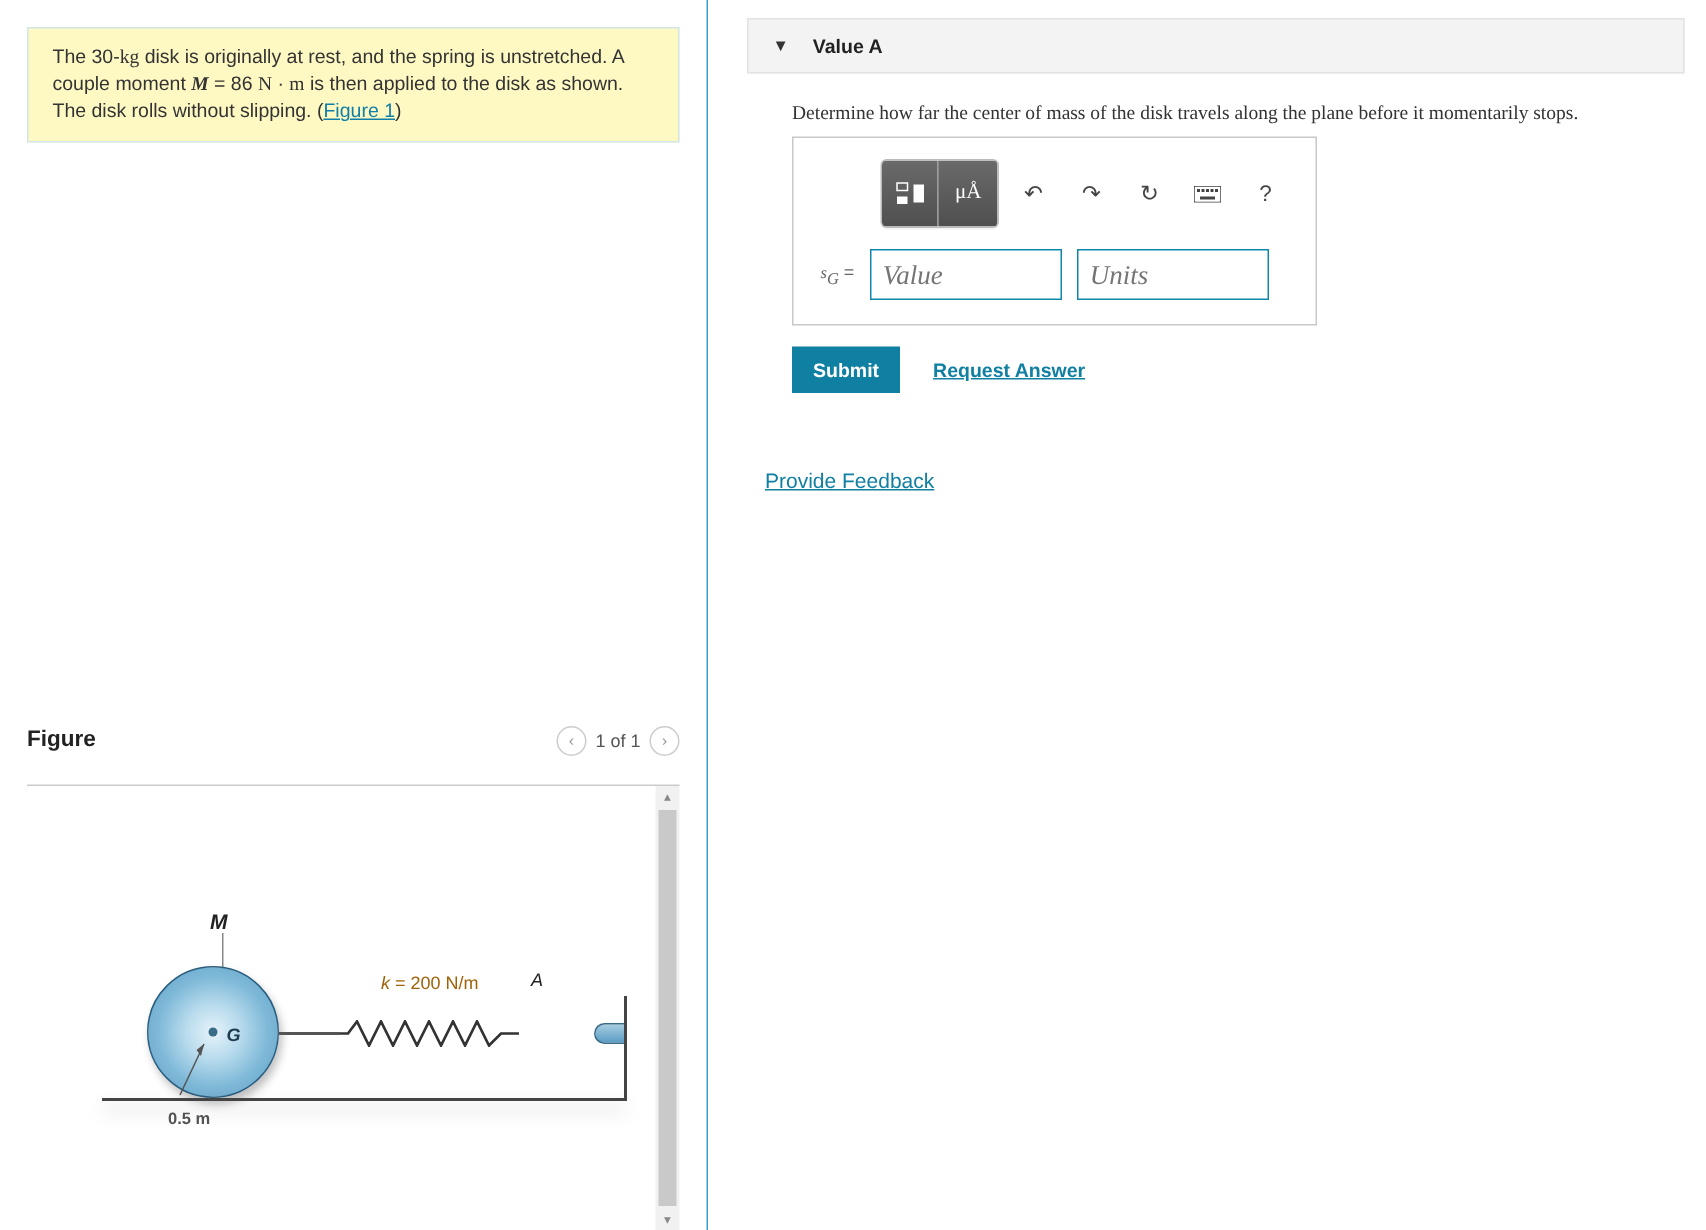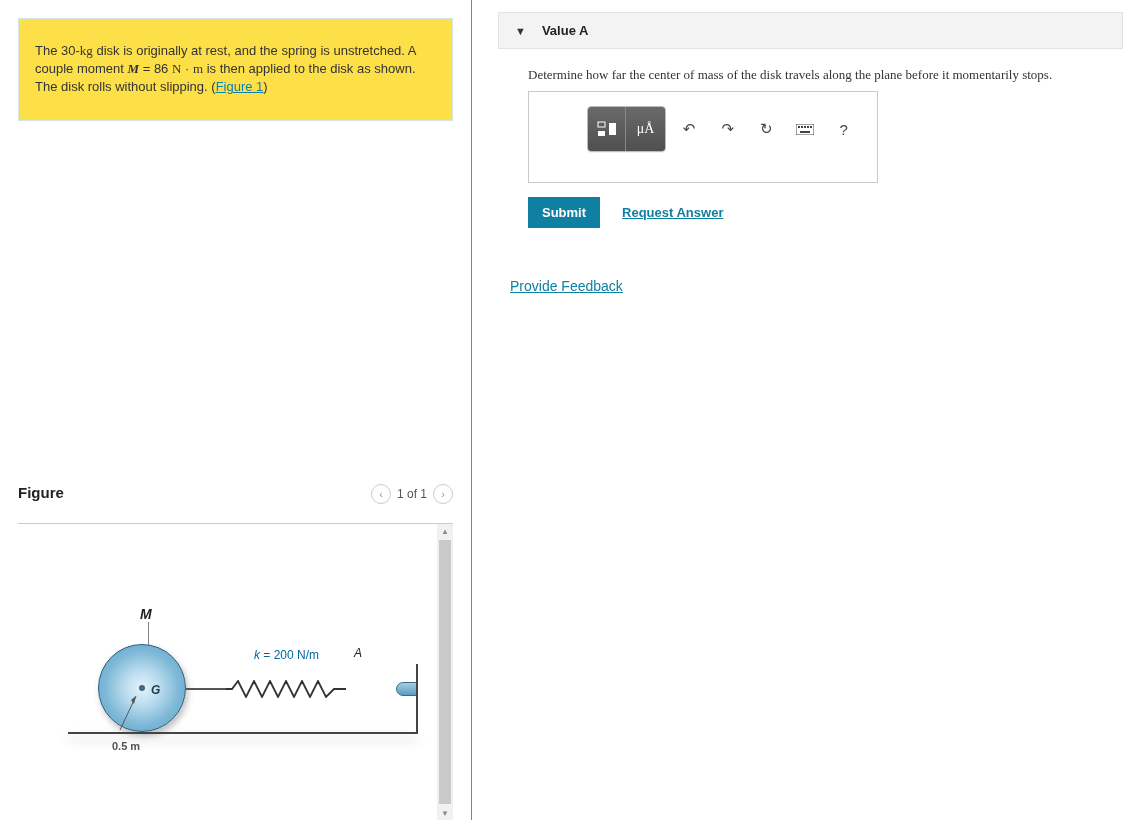--- a/index.html
+++ b/index.html
@@ -14,23 +14,23 @@
   }
   .container { display: flex; height: 100%; }
   .left-pane {
     width: 472px;
     border-right: 1px solid #3a9fc3;
     padding: 18px 18px 0 18px;
     display: flex;
     flex-direction: column;
   }
   .problem-box {
-    background: #fde047;
+    background: #fef9c3;
     border: 1px solid #d2e6ea;
-    padding: 23px 16px;
+    padding: 10px 16px;
     font-size: 13px;
     line-height: 1.4;
     color: #333;
   }
   .problem-box a { color: #0f7fa9; text-decoration: underline; cursor: pointer; }
   .filler { flex: 1; }
   .figure-section { margin-top: auto; }
   .figure-header {
     display: flex;
     justify-content: space-between;
@@ -134,21 +134,21 @@
     transform: rotate(-50deg);
   }
   .shaft {
     position:absolute; left:118px; bottom:64px; width:40px; height:2px; background:#555;
   }
   .spring {
     position:absolute; left:158px; bottom:56px; width:120px; height:18px;
   }
   .spring svg { width:100%; height:100%; }
   .k-label {
-    position:absolute; left:186px; top:94px; font-size:12px; color:#0369a1;
+    position:absolute; left:186px; top:94px; font-size:12px; color:#a16207;
   }
   .a-label {
     position:absolute; left:286px; top:92px; font-size:12px; font-style:italic; color:#222;
   }
   .anchor {
     position:absolute; right:-30px; bottom:58px; width:22px; height:14px;
     background: linear-gradient(#a7cde0,#5a9cc4); border:1px solid #3a6b87;
     border-radius: 8px 0 0 8px;
   }
 
@@ -304,20 +304,27 @@
                 <rect x="5" y="2" width="2" height="2" fill="#444"></rect>
               <rect x="8" y="2" width="2" height="2" fill="#444"></rect>
                 <rect x="11" y="2" width="2" height="2" fill="#444"></rect>
               <rect x="14" y="2" width="2" height="2" fill="#444"></rect>
               <rect x="4" y="7" width="10" height="2" fill="#444"></rect>
             </svg>
           </div>
           <div class="tool-single">?</div>
         </div>
 
+        <div class="answer-row">
+          <span class="eq-label">
+            <i>s</i><sub><i>G</i></sub><span> =</span>
+          </span>
+          <input class="value-in" type="text" placeholder="Value" style="">
+          <input class="units-in" type="text" placeholder="Units" style="">
+        </div>
       </div>
 
       <div class="submit-row">
         <button class="submit-btn">Submit</button>
         <a class="request-link">Request Answer</a>
       </div>
     </div>
 
     <a class="feedback-link">Provide Feedback</a>
   </div>

